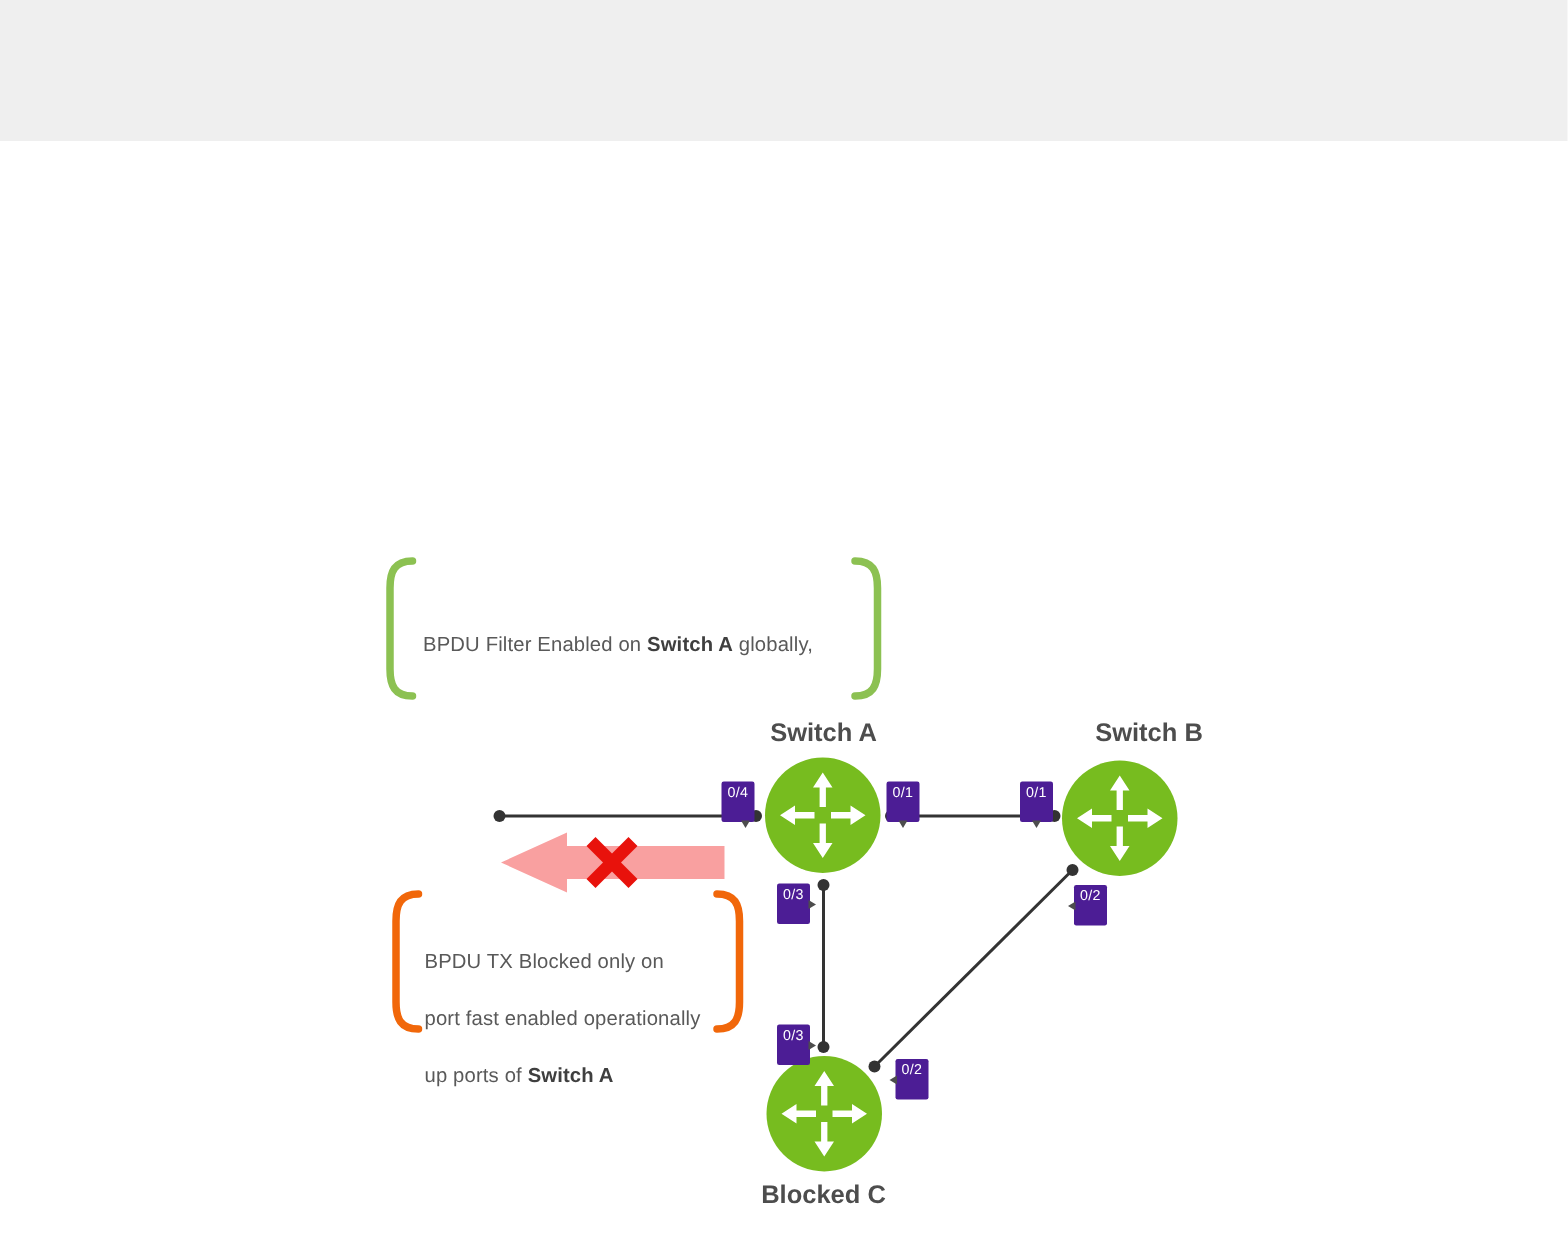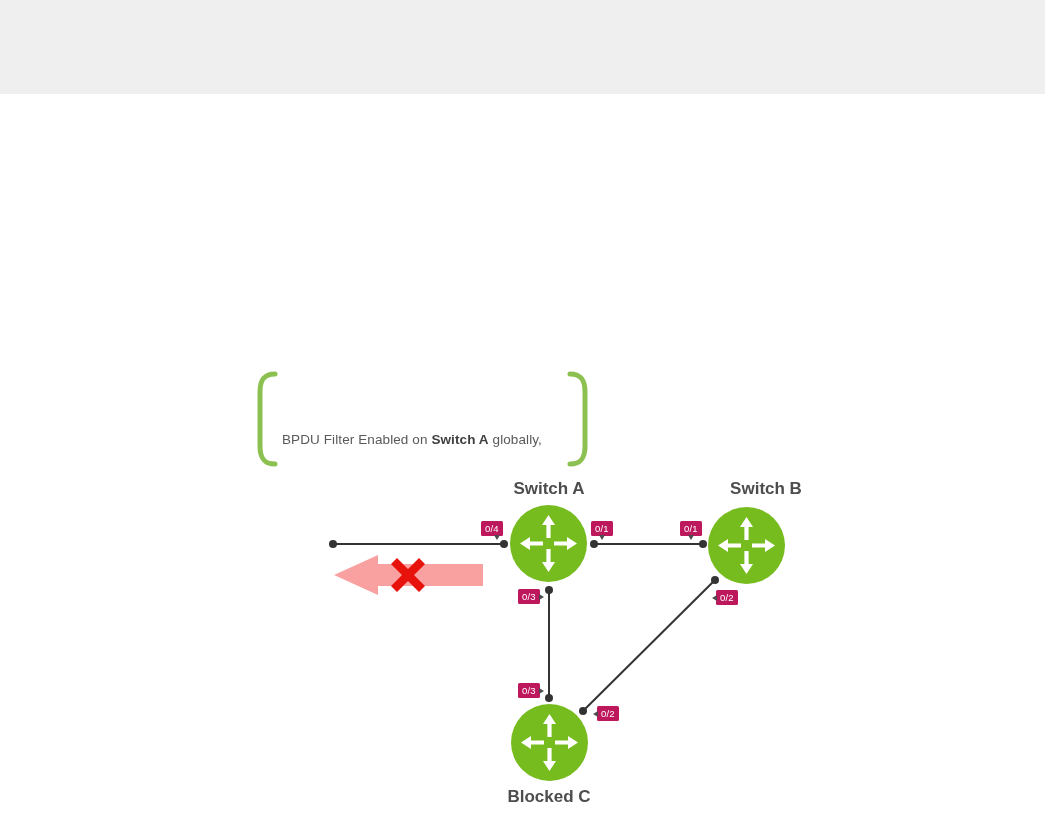--- a/index.html
+++ b/index.html
@@ -56,25 +56,25 @@
     position: absolute;
     color: #4d4d4d;
     font-size: 17px;
     font-weight: bold;
     text-align: center;
     white-space: nowrap;
   }
 
   .port-badge {
     position: absolute;
-    background: #be185d;
+    background: #4c1d95;
     color: #ffffff;
     font-size: 9.5px;
     line-height: 15px;
-    height: 15px;
+    height: 27px;
     padding: 0 4px;
     border-radius: 1.5px;
     white-space: nowrap;
     letter-spacing: 0.2px;
   }
   .port-badge .tail {
     position: absolute;
     width: 0; height: 0;
   }
   .tail-down {
@@ -109,25 +109,38 @@
 
 <div id="canvas">
 
   <div class="callout" style="left:250px; top:370px; width:342px; height:98px;">
     <svg class="bracket" width="26" height="98" style="left:3px; top:0;">
       <path d="M22 4 C10 4, 7 11, 7 22 L7 76 C7 87, 10 94, 22 94" fill="none" stroke="#8cc152" stroke-width="5" stroke-linecap="round"></path>
     </svg>
     <svg class="bracket" width="26" height="98" style="left:316px; top:0;">
       <path d="M4 4 C16 4, 19 11, 19 22 L19 76 C19 87, 16 94, 4 94" fill="none" stroke="#8cc152" stroke-width="5" stroke-linecap="round"></path>
     </svg>
-    <div class="callout-text" style="left:32px; top:41px; width:290px;">
+    <div class="callout-text" style="left:32px; top:31px; width:290px;">
       <span>BPDU Filter Enabled on </span><b>Switch A</b><span> globally,</span><br>
     </div>
   </div>
 
+  <div class="callout" style="left:254px; top:592px; width:246px; height:98px;">
+    <svg class="bracket" width="26" height="98" style="left:3px; top:0;">
+      <path d="M22 4 C10 4, 7 11, 7 22 L7 76 C7 87, 10 94, 22 94" fill="none" stroke="#f1670a" stroke-width="5" stroke-linecap="round"></path>
+    </svg>
+    <svg class="bracket" width="26" height="98" style="left:220px; top:0;">
+      <path d="M4 4 C16 4, 19 11, 19 22 L19 76 C19 87, 16 94, 4 94" fill="none" stroke="#f1670a" stroke-width="5" stroke-linecap="round"></path>
+    </svg>
+    <div class="callout-text" style="left:29px; top:20px; width:196px;">
+      <span>BPDU TX Blocked only on</span><br>
+      <span>port fast enabled operationally</span><br>
+      <span>up ports of </span><b>Switch A</b>
+    </div>
+  </div>
 
   <svg width="1045" height="837" style="position:absolute; left:0; top:0;">
 
     <g>
       <line x1="333" y1="544" x2="504" y2="544" stroke="#333333" stroke-width="2"></line>
       <circle cx="333" cy="544" r="4" fill="#333333"></circle>
       <circle cx="504" cy="544" r="4" fill="#333333"></circle>
     </g>
 
     <g>

